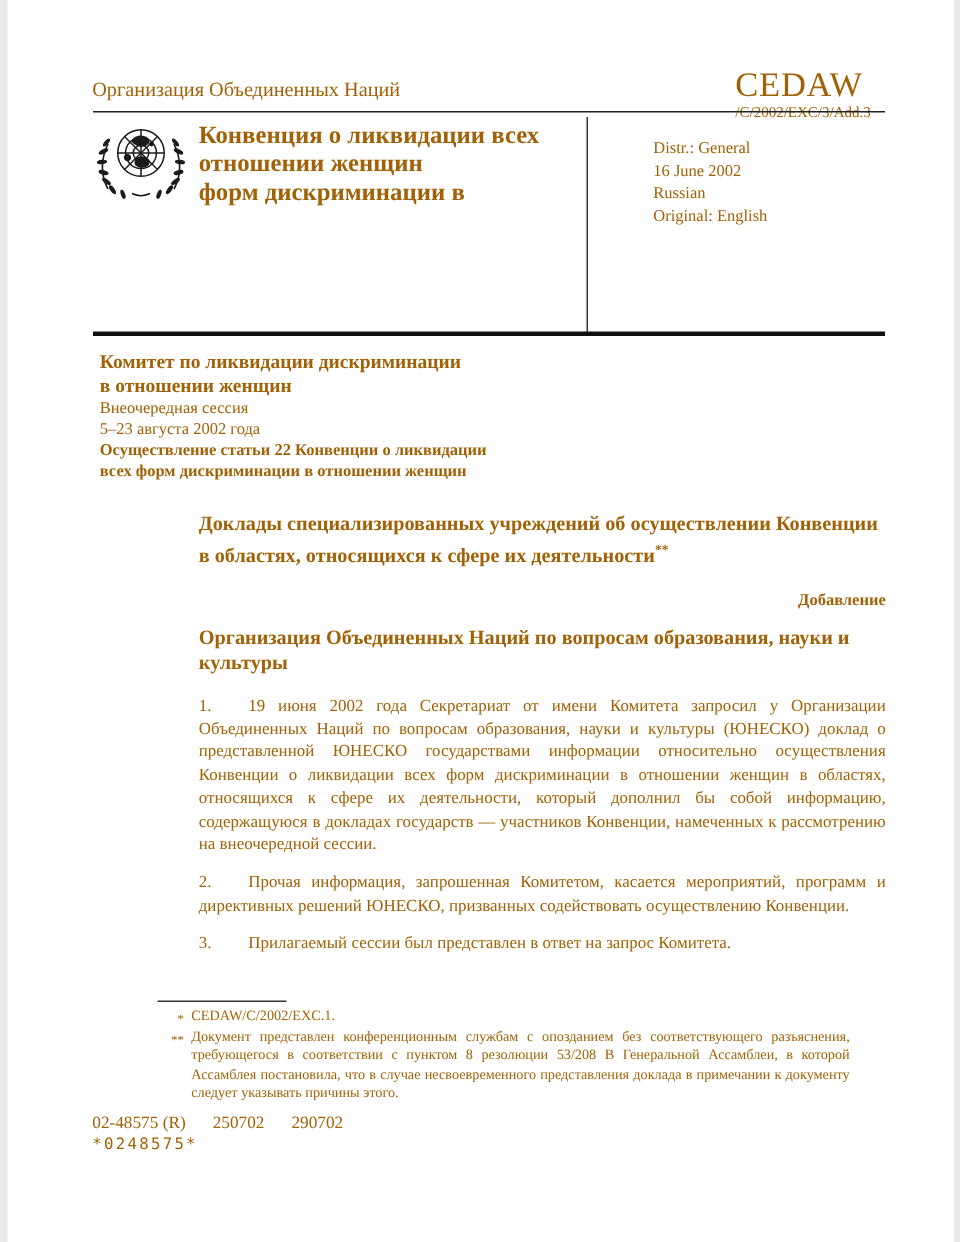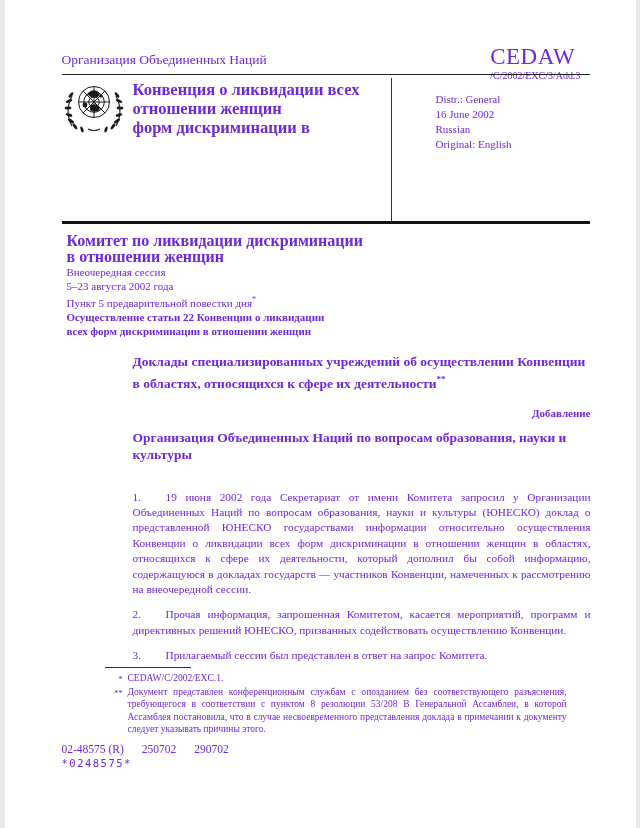--- a/index.html
+++ b/index.html
@@ -2,49 +2,49 @@
 <html><head>
 <meta charset="utf-8">
 <style>
   html,body{margin:0;padding:0;background:#e9e9e9;}
   .page{
     position:relative;
     width:631px;height:828px;
     margin:0 auto;
     background:#ffffff;
     font-family:"Liberation Serif", serif;
-    color:#6d28d9;
+    color:#a16207;
     overflow:hidden;
   }
   
   .org-name{position:absolute;left:57px;top:52px;font-size:13.5px;}
   .doc-symbol{position:absolute;right:55px;top:44px;display:flex;align-items:baseline;flex-direction:column;}
   .doc-symbol .cedaw{font-size:23px;letter-spacing:.5px;}
   .doc-symbol .suffix{font-size:10px;}
   .header-rule{position:absolute;left:57px;top:74px;width:528px;height:1px;background:#222;}
   
   .un-logo{position:absolute;left:59px;top:82px;width:60px;height:52px;}
   .conv-title{position:absolute;left:128px;top:80px;font-size:16.5px;line-height:19px;font-weight:bold;}
   .vrule{position:absolute;left:386px;top:78px;width:1px;height:146px;background:#333;}
   .distr{position:absolute;left:410px;top:92px;font-size:11px;line-height:15px;margin-left:21px;}
   .thick-rule{position:absolute;left:57px;top:221px;width:528px;height:3px;background:#111;}
   
   .committee{position:absolute;left:62px;top:233px;font-size:11px;line-height:14px;}
-  .committee .c-name{font-size:16px;line-height:16px;font-weight:bold;}
+  .committee .c-name{font-size:13px;line-height:16px;font-weight:bold;}
   .committee .c-topic{font-weight:bold;}
   .committee sup{font-size:8px;}
   
-  .body-block{position:absolute;left:128px;top:353px;width:458px;}
+  .body-block{position:absolute;left:128px;top:340px;width:458px;}
   .doc-title{font-size:13.5px;line-height:17.5px;font-weight:bold;margin:0;}
   .doc-title sup,.subtitle sup{font-size:9px;}
   .subtitle{font-size:13.5px;font-weight:bold;margin:15px 0 0 0;}
   .addendum{font-size:11px;font-weight:bold;margin:15px 0 0 0;text-align:right;}
   .org-heading{font-size:13.5px;line-height:17.5px;font-weight:bold;margin:10px 0 0 0;}
   .para{font-size:11.3px;line-height:15.4px;text-align:justify;margin:10px 0 0 0;}
-  .para.first{margin-top:26px;}
+  .para.first{margin-top:13px;}
   .pnum{display:inline-block;width:33px;}
   
   .fn-sep{position:absolute;left:100px;top:667px;width:86px;height:1px;background:#333;}
   .footnotes{position:absolute;left:96px;top:672px;width:466px;font-size:9.5px;line-height:12.6px;}
   .fn{display:flex;}
   .fn .fnmark{flex:none;width:22px;text-align:right;padding-right:5px;font-size:8.5px;padding-top:1px;}
   .fn .fntext{flex:1;text-align:justify;}
   
   .footer-line{position:absolute;left:57px;top:743px;font-size:11.5px;}
   .footer-line .sep{display:inline-block;width:18px;}
@@ -118,21 +118,20 @@
     <div>Original: English</div>
   </div>
 
   <div class="thick-rule"></div>
 
   <div class="committee">
     <div class="c-name">Комитет по ликвидации дискриминации</div>
     <div class="c-name">в отношении женщин</div>
     <div>Внеочередная сессия</div>
     <div>5–23 августа 2002 года</div>
-    <div><span>Пункт 5 предварительной повестки дня</span><sup>*</sup></div>
     <div class="c-topic">Осуществление статьи 22 Конвенции о ликвидации</div>
     <div class="c-topic">всех форм дискриминации в отношении женщин</div>
   </div>
 
   <div class="body-block">
     <p class="doc-title"><span>Доклады специализированных учреждений об осуществлении Конвенции в областях, относящихся к сфере их деятельности</span><sup>**</sup></p>
     <p class="addendum">Добавление</p>
     <p class="org-heading">Организация Объединенных Наций по вопросам образования, науки и культуры</p>
 
     <p class="para first"><span class="pnum">1.</span><span>19 июня 2002 года Секретариат от имени Комитета запросил у Организации Объединенных Наций по вопросам образования, науки и культуры (ЮНЕСКО) доклад о представленной ЮНЕСКО государствами информации относительно осуществления Конвенции о ликвидации всех форм дискриминации в отношении женщин в областях, относящихся к сфере их деятельности, который дополнил бы собой информацию, содержащуюся в докладах государств — участников Конвенции, намеченных к рассмотрению на внеочередной сессии.</span></p>

